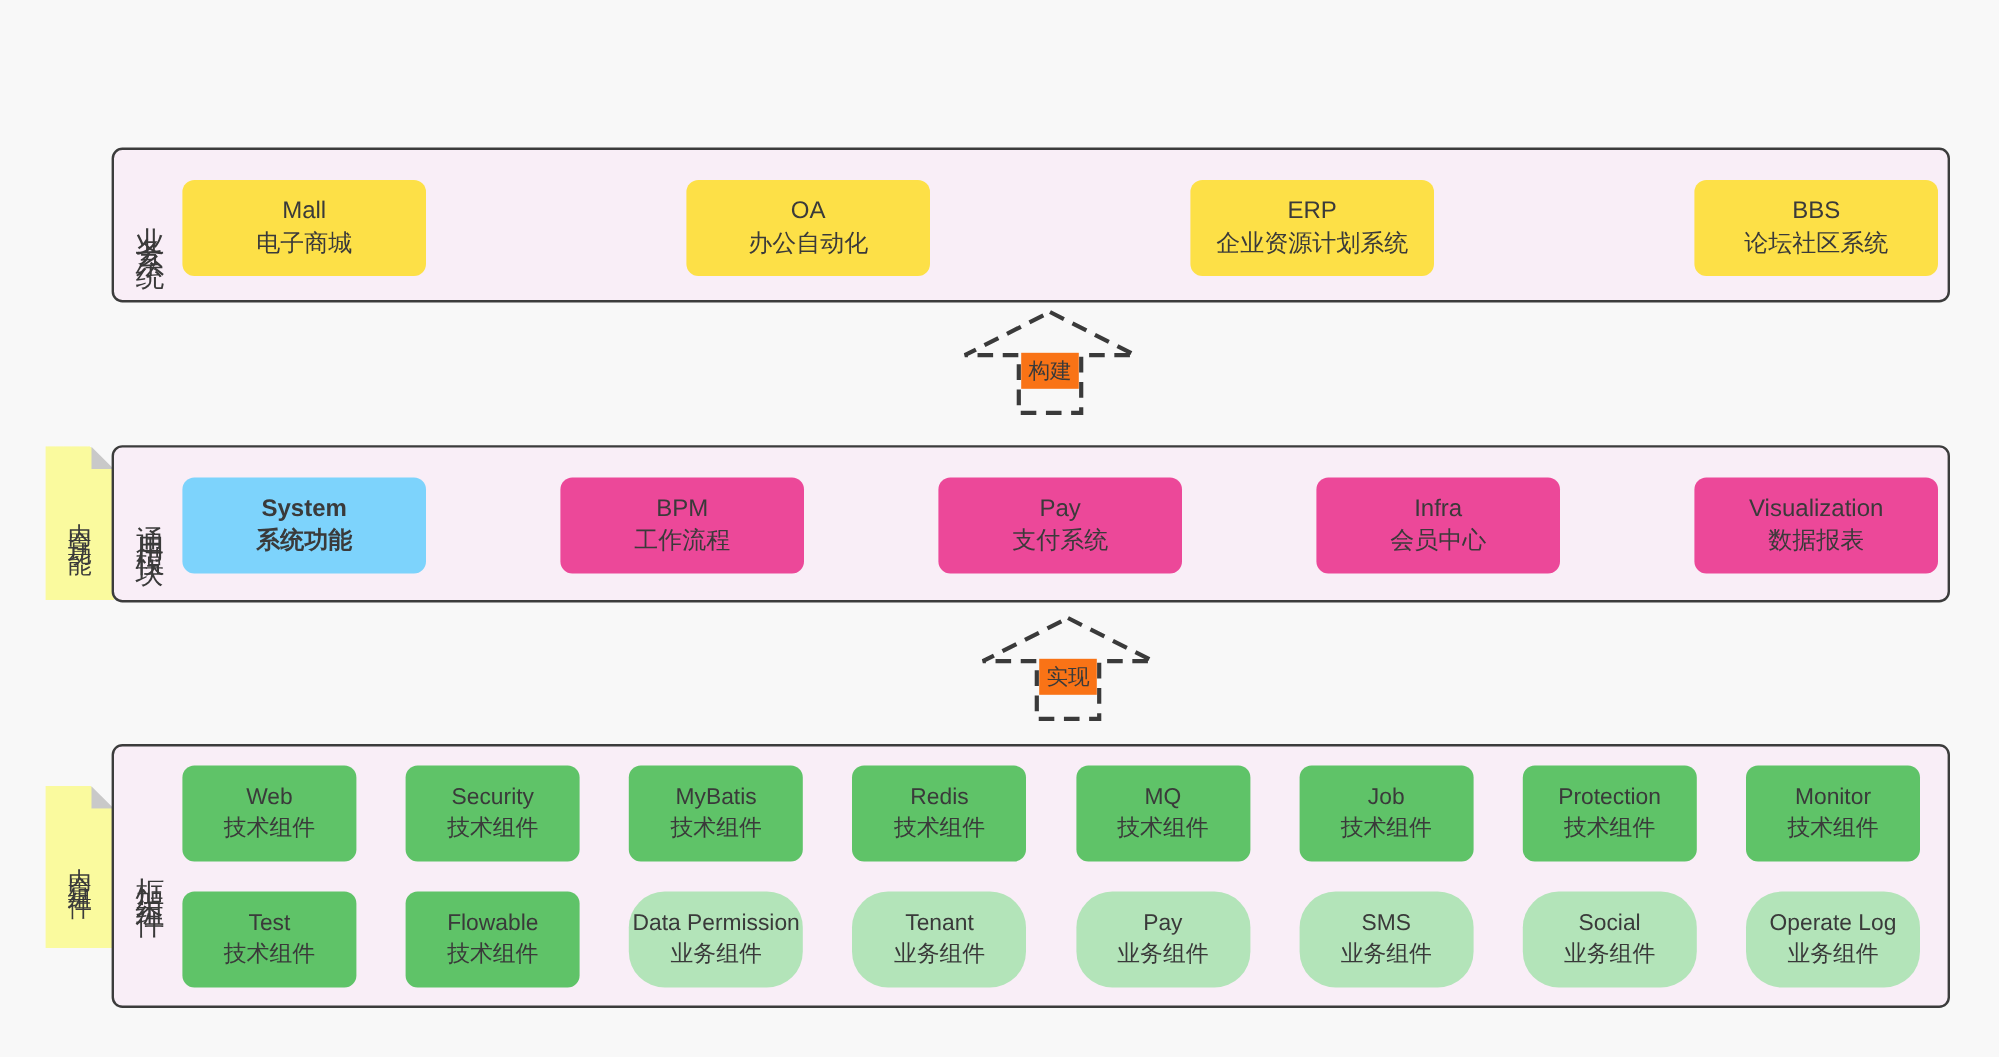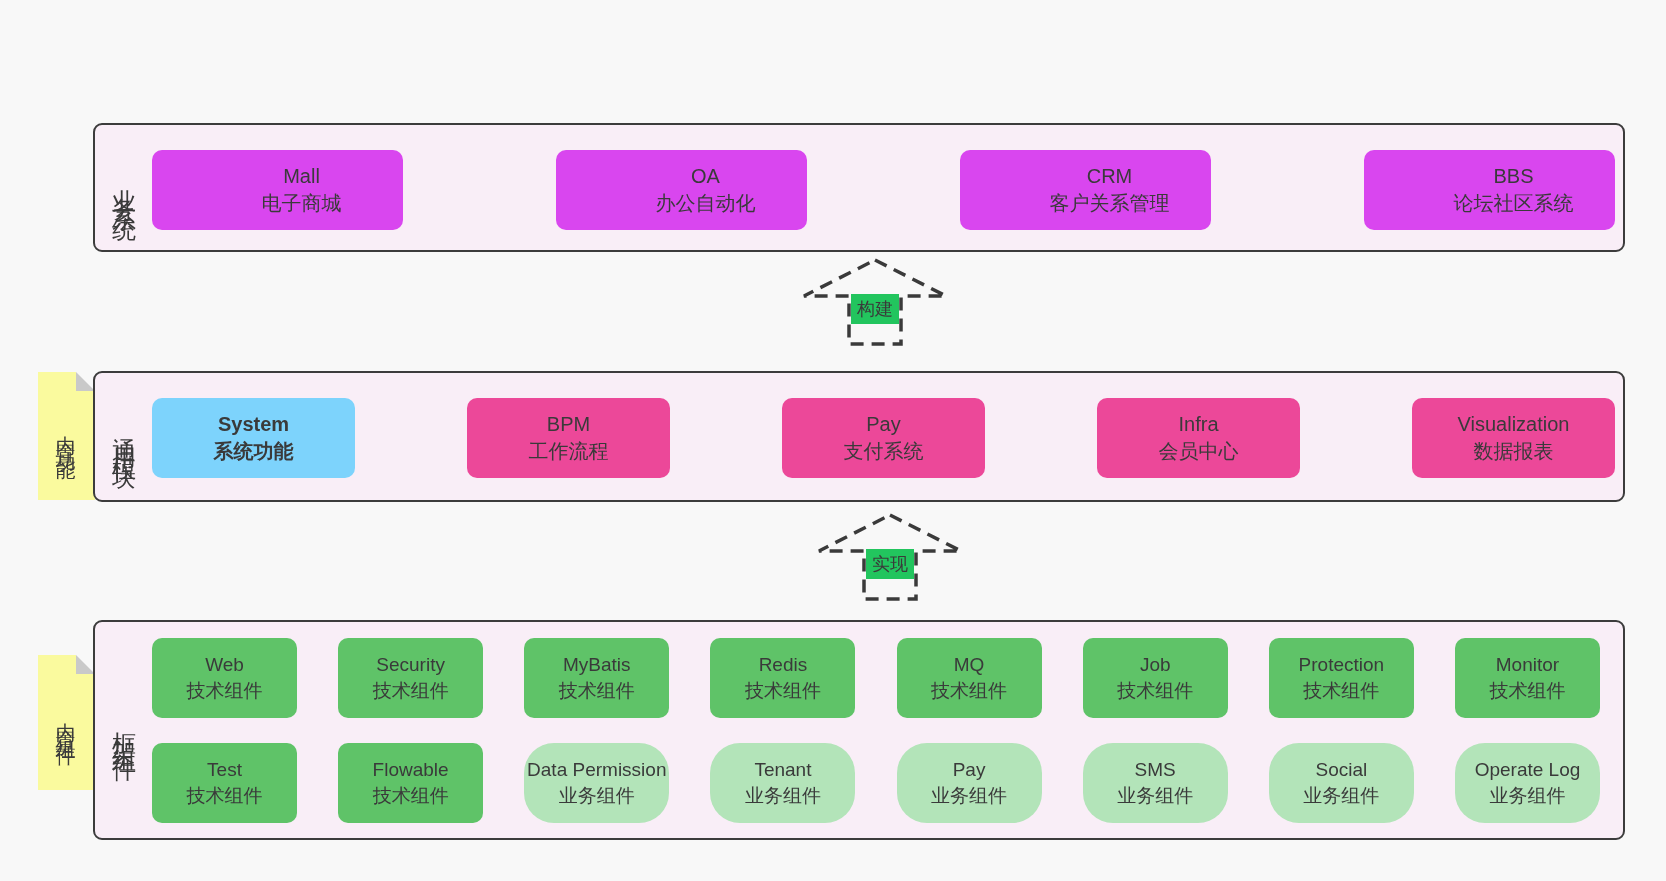--- a/index.html
+++ b/index.html
@@ -58,21 +58,21 @@
     border-radius: 10px;
     display: flex;
     flex-direction: column;
     align-items: center;
     justify-content: center;
     text-align: center;
     line-height: 1.35;
   }
   .box-wide  { width: 203px; height: 80px; font-size: 20px; }
   .box-small { width: 145px; height: 80px; font-size: 19px; }
-  .c-blue        { background: #d946ef; padding-left: 48px; }
+  .c-blue        { background: #fde047; }
   .c-red         { background: #7dd3fc; font-weight: bold; }
   .c-pink        { background: #ec4899; }
   .c-green       { background: #5fc368; }
   .c-green-light { background: #b3e4b9; border-radius: 30px; }
   .tag {
     position: absolute;
     left: 38px;
     width: 57px;
     background: linear-gradient(225deg, transparent 14px, #fafa9e 14px);
     display: flex;
@@ -100,21 +100,21 @@
   }
   .arrow { position: absolute; width: 146px; height: 88px; }
   .arrow svg { display: block; width: 100%; height: 100%; }
   .arrow-build     { left: 802px; top: 258px; }
   .arrow-implement { left: 817px; top: 513px; }
   .arrow-label {
     position: absolute;
     left: 50%;
     top: 36px;
     transform: translateX(-50%);
-    background: #22c55e;
+    background: #f97316;
     padding: 3px 6px;
     font-size: 18px;
     white-space: nowrap;
     color: #3a3a3a;
   }
 </style>
 </head>
 <body>
 
 <div class="stage">
@@ -133,22 +133,22 @@
     <div class="boxes-row">
       <div class="box box-wide c-blue">
         <div>Mall</div>
         <div>电子商城</div>
       </div>
       <div class="box box-wide c-blue">
         <div>OA</div>
         <div>办公自动化</div>
       </div>
       <div class="box box-wide c-blue">
-        <div>CRM</div>
-        <div>客户关系管理</div>
+        <div>ERP</div>
+        <div>企业资源计划系统</div>
       </div>
       <div class="box box-wide c-blue">
         <div>BBS</div>
         <div>论坛社区系统</div>
       </div>
     </div>
   </div>
 
   <div class="arrow arrow-build">
     <svg viewBox="0 0 146 88">

